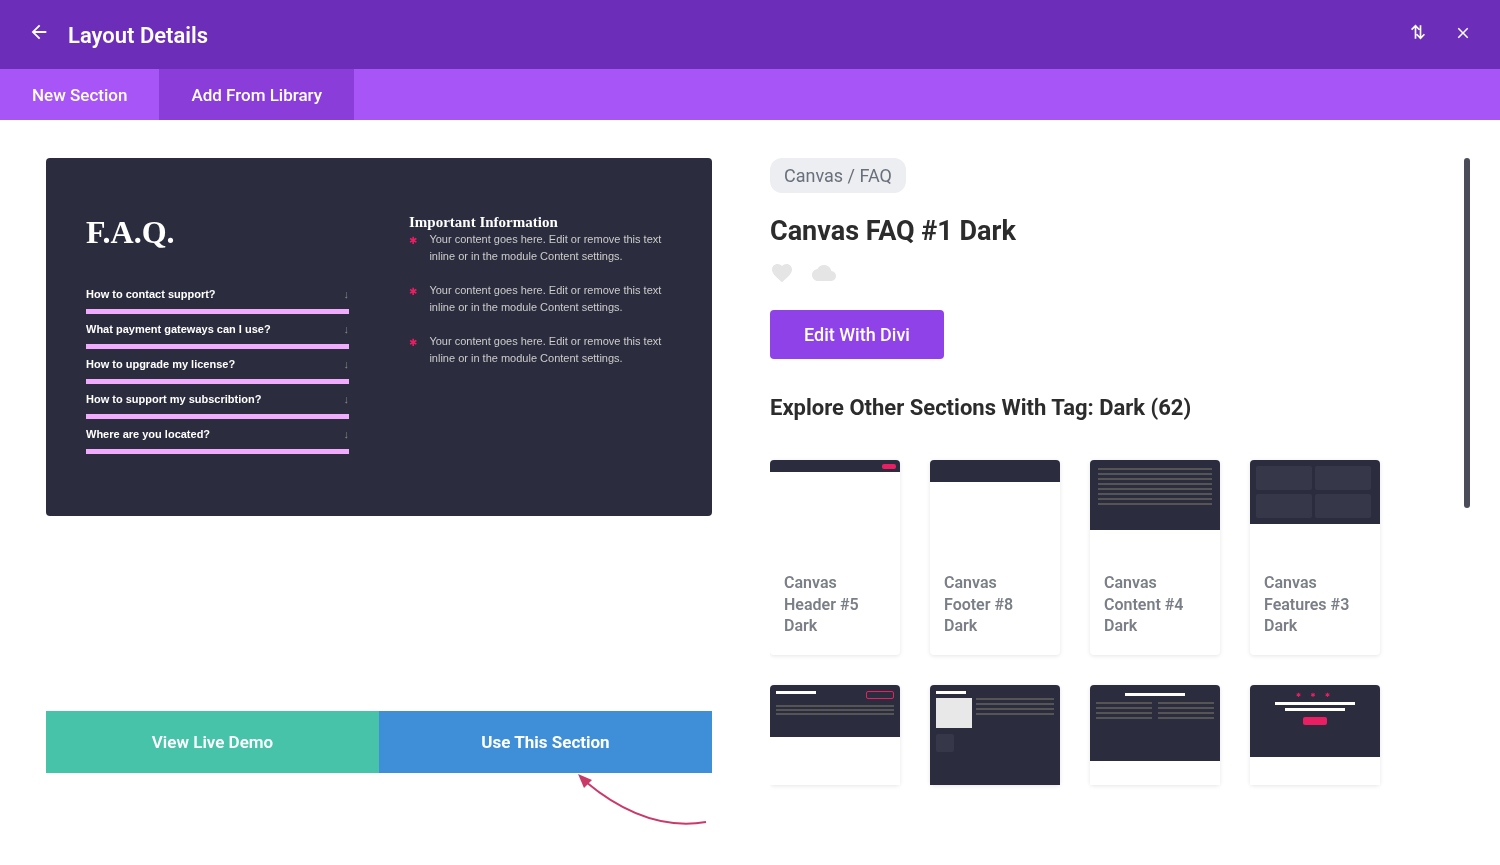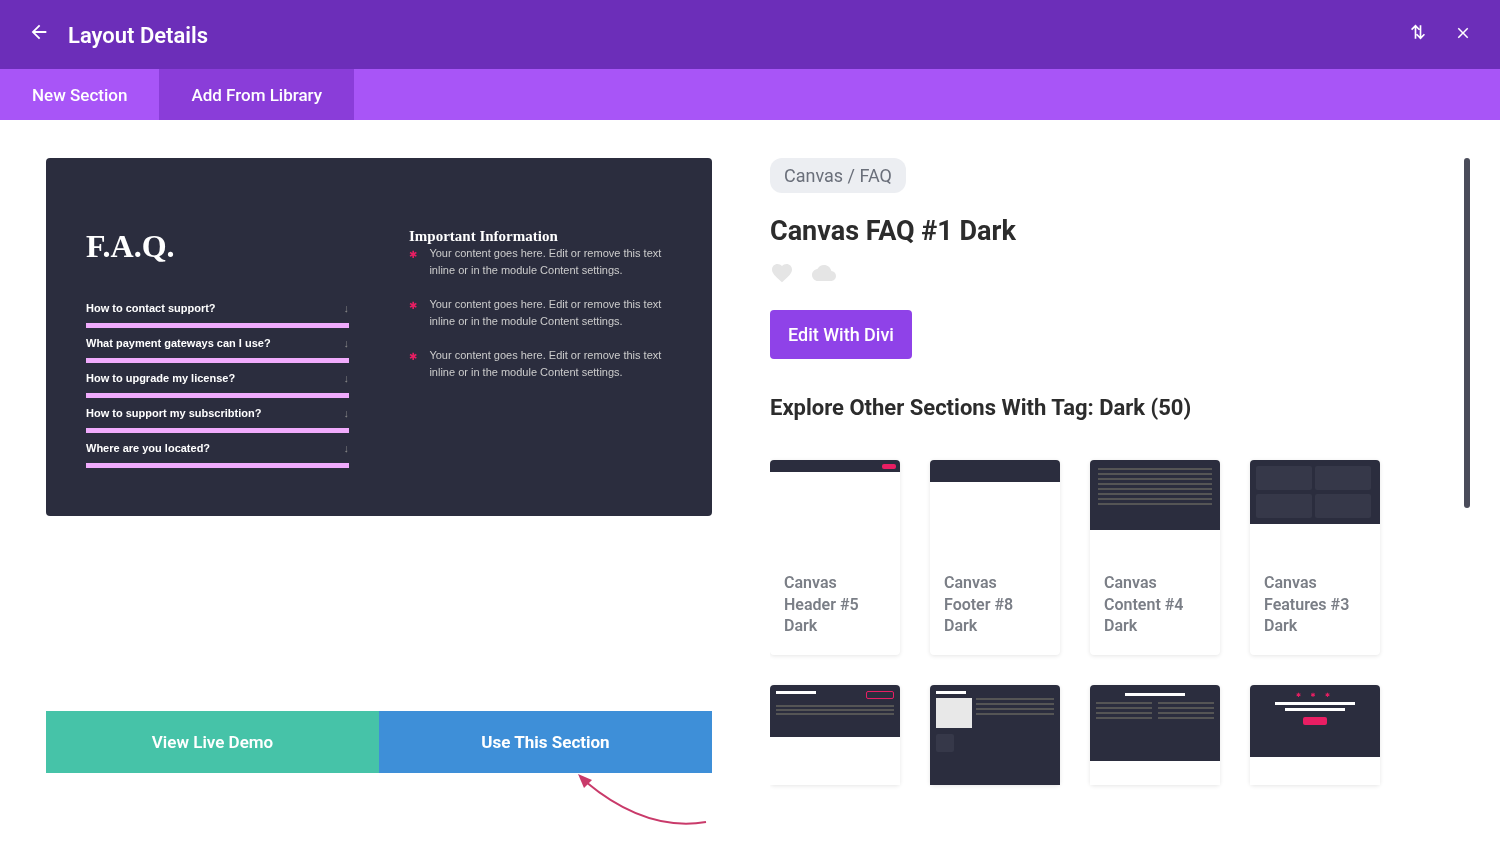--- a/index.html
+++ b/index.html
@@ -13,21 +13,21 @@
 .sort-icon { color: #fff; font-size: 20px; cursor: pointer; }
 .close-icon { color: #fff; font-size: 20px; cursor: pointer; font-weight: bold; }
 
 .tabbar { background: #a855f7; height: 51px; display: flex; align-items: stretch; }
 .tab { padding: 0 32px; display: flex; align-items: center; color: #fff; font-size: 17px; font-weight: 500; cursor: pointer; }
 .tab.active { background: #8a3dd9; }
 
 .main { display: flex; padding: 38px 30px 0 46px; gap: 58px; height: calc(100% - 120px); }
 
 .left-col { width: 666px; flex-shrink: 0; }
-.preview { width: 666px; height: 358px; background: #2b2d3e; border-radius: 4px; padding: 70px 40px 40px 40px; display: flex; gap: 60px; color: #fff; font-family: Georgia, serif; }
+.preview { width: 666px; height: 358px; background: #2b2d3e; border-radius: 4px; padding: 56px 40px 40px 40px; display: flex; gap: 60px; color: #fff; font-family: Georgia, serif; }
 .faq-col { flex: 1; }
 .faq-title { font-size: 32px; font-weight: bold; margin-bottom: 28px; font-family: Georgia, serif; }
 .faq-item { display: flex; justify-content: space-between; align-items: center; padding: 9px 0; border-bottom: 5px solid #f0abfc; font-size: 11px; font-family: -apple-system, sans-serif; font-weight: 600; }
 .faq-arrow { color: #888; font-size: 11px; }
 .info-col { flex: 1; }
 .info-title { font-size: 15px; font-weight: bold; font-family: Georgia, serif; }
 .info-item { display: flex; gap: 12px; margin-bottom: 18px; font-size: 11px; line-height: 1.5; color: #ccc; font-family: -apple-system, sans-serif; }
 .info-star { color: #e91e63; font-size: 10px; margin-top: 2px; flex-shrink: 0; }
 
 .blank-area { height: 195px; background: #fff; }
@@ -35,21 +35,21 @@
 .btn-demo { flex: 1; background: #46c3a8; color: #fff; display: flex; align-items: center; justify-content: center; font-size: 17px; font-weight: 600; cursor: pointer; }
 .btn-use { flex: 1; background: #3e8fd8; color: #fff; display: flex; align-items: center; justify-content: center; font-size: 17px; font-weight: 700; cursor: pointer; }
 
 .cursor-arrow { position: absolute; left: 576px; top: 772px; pointer-events: none; }
 
 .right-col { flex: 1; overflow: hidden; position: relative; }
 .breadcrumb { display: inline-block; background: #eceef2; color: #6a6f7a; padding: 7px 14px; font-size: 18px; border-radius: 12px; margin-bottom: 22px; }
 .detail-title { font-size: 27px; font-weight: 700; color: #2c2c2c; margin-bottom: 14px; }
 .icon-row { display: flex; gap: 16px; margin-bottom: 20px; }
 .heart-icon, .cloud-icon { color: #e5e5e5; font-size: 22px; cursor: pointer; }
-.edit-btn { display: inline-block; background: #8f42e8; color: #fff; padding: 14px 18px; font-size: 18px; font-weight: 500; border-radius: 4px; cursor: pointer; margin-bottom: 36px; }
+.edit-btn { display: inline-block; background: #8f42e8; color: #fff; padding: 14px 34px; font-size: 18px; font-weight: 500; border-radius: 4px; cursor: pointer; margin-bottom: 36px; }
 .explore-title { font-size: 22px; font-weight: 700; color: #2c2c2c; margin-bottom: 40px; }
 
 .cards { display: flex; flex-wrap: wrap; gap: 30px; }
 .card { width: 130px; background: #fff; box-shadow: 0 1px 4px rgba(0,0,0,0.1); border-radius: 4px; cursor: pointer; }
 .card-thumb { width: 130px; height: 100px; background: #fff; border-radius: 4px 4px 0 0; overflow: hidden; position: relative; }
 .card-label { padding: 12px 14px 18px; font-size: 16px; font-weight: 600; color: #7a7e86; line-height: 1.35; }
 
 .thumb-header { width: 100%; height: 12px; background: #2b2d3e; display: flex; align-items: center; justify-content: flex-end; padding-right: 4px; }
 .thumb-header-pill { width: 14px; height: 5px; background: #e91e63; border-radius: 2px; }
 .thumb-footer { width: 100%; height: 22px; background: #2b2d3e; }
@@ -172,21 +172,21 @@
     <div class="detail-title">Canvas FAQ #1 Dark</div>
     <div class="icon-row">
       <span class="heart-icon"><svg width="24" height="24" viewBox="0 0 24 24" fill="currentColor">
             <path d="M12 21.35l-1.45-1.32C5.4 15.36 2 12.28 2 8.5 2 5.42 4.42 3 7.5 3c1.74 0 3.41.81 4.5 2.09C13.09 3.81 14.76 3 16.5 3 19.58 3 22 5.42 22 8.5c0 3.78-3.4 6.86-8.55 11.54L12 21.35z"></path>
           </svg></span>
       <span class="cloud-icon"><svg width="28" height="24" viewBox="0 0 24 24" fill="currentColor">
             <path d="M19.35 10.04C18.67 6.59 15.64 4 12 4 9.11 4 6.6 5.64 5.35 8.04 2.34 8.36 0 10.91 0 14c0 3.31 2.69 6 6 6h13c2.76 0 5-2.24 5-5 0-2.64-2.05-4.78-4.65-4.96z"></path>
           </svg></span>
     </div>
     <div class="edit-btn">Edit With Divi</div>
-    <div class="explore-title">Explore Other Sections With Tag: Dark (50)</div>
+    <div class="explore-title">Explore Other Sections With Tag: Dark (62)</div>
 
     <div class="cards">
       <div class="card">
         <div class="card-thumb">
           <div class="thumb-header">
               <div class="thumb-header-pill"></div>
             </div>
         </div>
         <div class="card-label">Canvas Header #5 Dark</div>
       </div>

